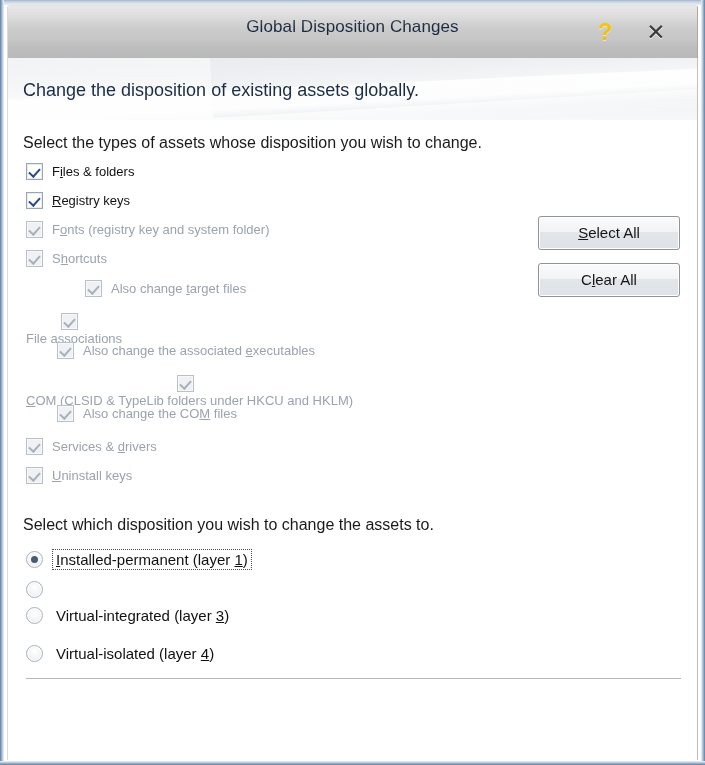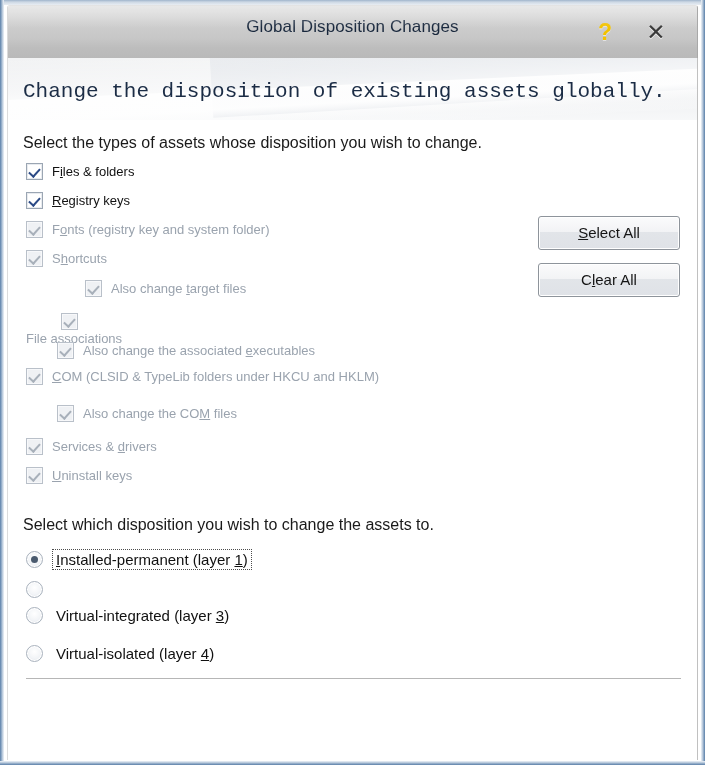--- a/index.html
+++ b/index.html
@@ -141,24 +141,23 @@
     position: absolute;
     left: 0; top: 42px;
     width: 760px; height: 40px;
     background: linear-gradient(to bottom, rgba(255,255,255,0.9) 0%, rgba(248,249,250,0.3) 100%);
     transform: rotate(-2.6deg);
     transform-origin: left top;
   }
   #header-title {
     position: absolute;
     left: 15px; top: 22px;
-    font-size: 21px;
+    font-size: 18px;
     color: #1b2c45;
     white-space: nowrap;
-    font-family: Liberation Mono, monospace;
   }
 
   
   .section-label {
     position: absolute;
     font-size: 16px;
     color: #1a1a1a;
     white-space: nowrap;
   }
   #label-assets { left: 15px; top: 76px; }
@@ -329,21 +328,21 @@
           <span class="cb-label disabled">Also change <span class="acc">t</span>arget files</span>
         </div>
         <div class="cb-row" style="left: 18px; top: 255px; flex-direction: column;">
           <span class="cbox off"></span>
           <span class="cb-label disabled">File associations</span>
         </div>
         <div class="cb-row" style="left: 49px; top: 284px;">
           <span class="cbox off"></span>
           <span class="cb-label disabled">Also change the associated <span class="acc">e</span>xecutables</span>
         </div>
-        <div class="cb-row" style="left: 18px; top: 310px;">
+        <div class="cb-row" style="left: 18px; top: 317px; flex-direction: column;">
           <span class="cbox off"></span>
           <span class="cb-label disabled"><span class="acc">C</span>OM (CLSID &amp; TypeLib folders under HKCU and HKLM)</span>
         </div>
         <div class="cb-row" style="left: 49px; top: 347px;">
           <span class="cbox off"></span>
           <span class="cb-label disabled">Also change the CO<span class="acc">M</span> files</span>
         </div>
         <div class="cb-row" style="left: 18px; top: 380px;">
           <span class="cbox off"></span>
           <span class="cb-label disabled">Services &amp; <span class="acc">d</span>rivers</span>

